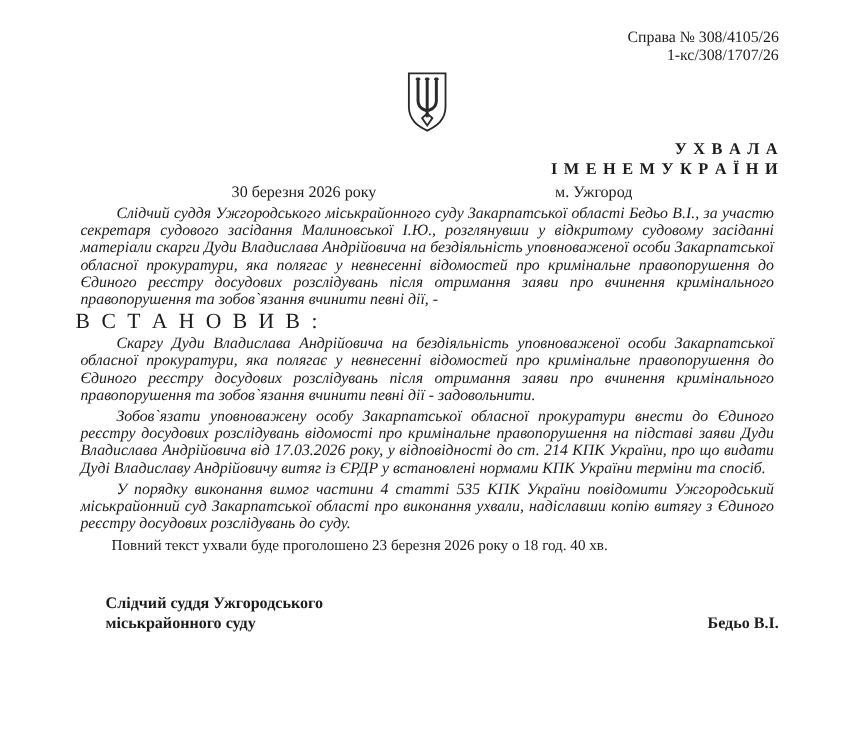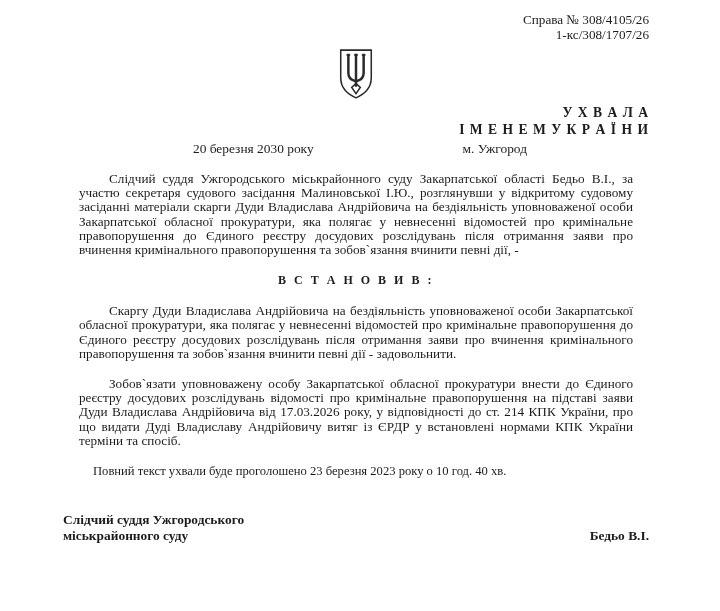--- a/index.html
+++ b/index.html
@@ -8,21 +8,21 @@
     height: 611px;
     background: #ffffff;
     color: #1c1c1c;
     font-family: "Liberation Serif", serif;
     overflow: hidden;
   }
   .doc {
     box-sizing: border-box;
     width: 677px;
     height: 611px;
-    padding: 12px 28px 0 63px;
+    padding: 23px 28px 0 63px;
     border-radius: 17px;
   }
   .case-numbers {
     text-align: right;
     font-size: 13.2px;
     line-height: 15px;
   }
   .emblem-wrap {
     text-align: center;
     margin-top: 5px;
@@ -39,51 +39,52 @@
     white-space: pre;
   }
   .date-row {
     display: flex;
     justify-content: space-between;
     padding: 4px 122px 0 130px;
     font-size: 13.4px;
     line-height: 15px;
   }
   p.body-par {
-    margin: 16px;
+    margin: 4px;
     text-align: justify;
     text-indent: 30px;
     font-size: 13.2px;
     line-height: 14.2px;
+    font-style: italic;
   }
   .section-heading {
-    text-align: center;
-    font-weight: bold;
-    font-size: 12px;
+    text-align: left;
+    font-weight: normal;
+    font-size: 18px;
     letter-spacing: 2.5px;
     line-height: 15px;
     margin: 1px 0 1px 0;
     white-space: pre;
   }
   .gap-above { margin-top: 15px; }
   p.small-par {
     margin: 0;
     text-indent: 30px;
     font-size: 12.6px;
     line-height: 14px;
     text-align: left;
   }
   .signature-row {
     display: flex;
     margin-top: 34px;
     font-weight: bold;
     font-size: 13.4px;
     line-height: 15.5px;
   }
-  .signature-left { white-space: pre-line; }
+  .signature-left { margin-left: 25px; white-space: pre-line; }
   .signature-right {
     margin-left: auto;
     align-self: flex-end;
   }
 </style>
 </head>
 <body>
 
 <div class="doc">
 
@@ -104,34 +105,35 @@
         <path d="M12 8 h4 M20 8 h4 M28 8 h4"></path>
         <path d="M22 38 L17.5 42 L22 48.5 L26.5 42 Z"></path>
       </g>
     </svg>
   </div>
 
   <div class="title-line">У Х В А Л А</div>
   <div class="title-line">І М Е Н Е М У К Р А Ї Н И</div>
 
   <div class="date-row">
-    <span>20 березня 2030 року</span>
+    <span>30 березня 2026 року</span>
     <span>м. Ужгород</span>
   </div>
 
   <p class="body-par">Слідчий суддя Ужгородського міськрайонного суду Закарпатської області Бедьо В.І., за участю секретаря судового засідання Малиновської І.Ю., розглянувши у відкритому судовому засіданні матеріали скарги Дуди Владислава Андрійовича на бездіяльність уповноваженої особи Закарпатської обласної прокуратури, яка полягає у невнесенні відомостей про кримінальне правопорушення до Єдиного реєстру досудових розслідувань після отримання заяви про вчинення кримінального правопорушення та зобов`язання вчинити певні дії, -</p>
 
   <div class="section-heading">В С Т А Н О В И В :</div>
 
 
 
   <p class="body-par gap-above">Скаргу Дуди Владислава Андрійовича на бездіяльність уповноваженої особи Закарпатської обласної прокуратури, яка полягає у невнесенні відомостей про кримінальне правопорушення до Єдиного реєстру досудових розслідувань після отримання заяви про вчинення кримінального правопорушення та зобов`язання вчинити певні дії - задовольнити.</p>
   <p class="body-par">Зобов`язати уповноважену особу Закарпатської обласної прокуратури внести до Єдиного реєстру досудових розслідувань відомості про кримінальне правопорушення на підставі заяви Дуди Владислава Андрійовича від 17.03.2026 року, у відповідності до ст. 214 КПК України, про що видати Дуді Владиславу Андрійовичу витяг із ЄРДР у встановлені нормами КПК України терміни та спосіб.</p>
+  <p class="body-par">У порядку виконання вимог частини 4 статті 535 КПК України повідомити Ужгородський міськрайонний суд Закарпатської області про виконання ухвали, надіславши копію витягу з Єдиного реєстру досудових розслідувань до суду.</p>
 
-  <p class="small-par">Повний текст ухвали  буде проголошено 23 березня 2023 року о 10 год. 40 хв.</p>
+  <p class="small-par">Повний текст ухвали  буде проголошено 23 березня 2026 року о 18 год. 40 хв.</p>
 
   <div class="signature-row">
     <div class="signature-left">Слідчий суддя Ужгородського
 міськрайонного суду</div>
     <div class="signature-right">Бедьо В.І.</div>
   </div>
 
 </div>
 
 </body></html>

